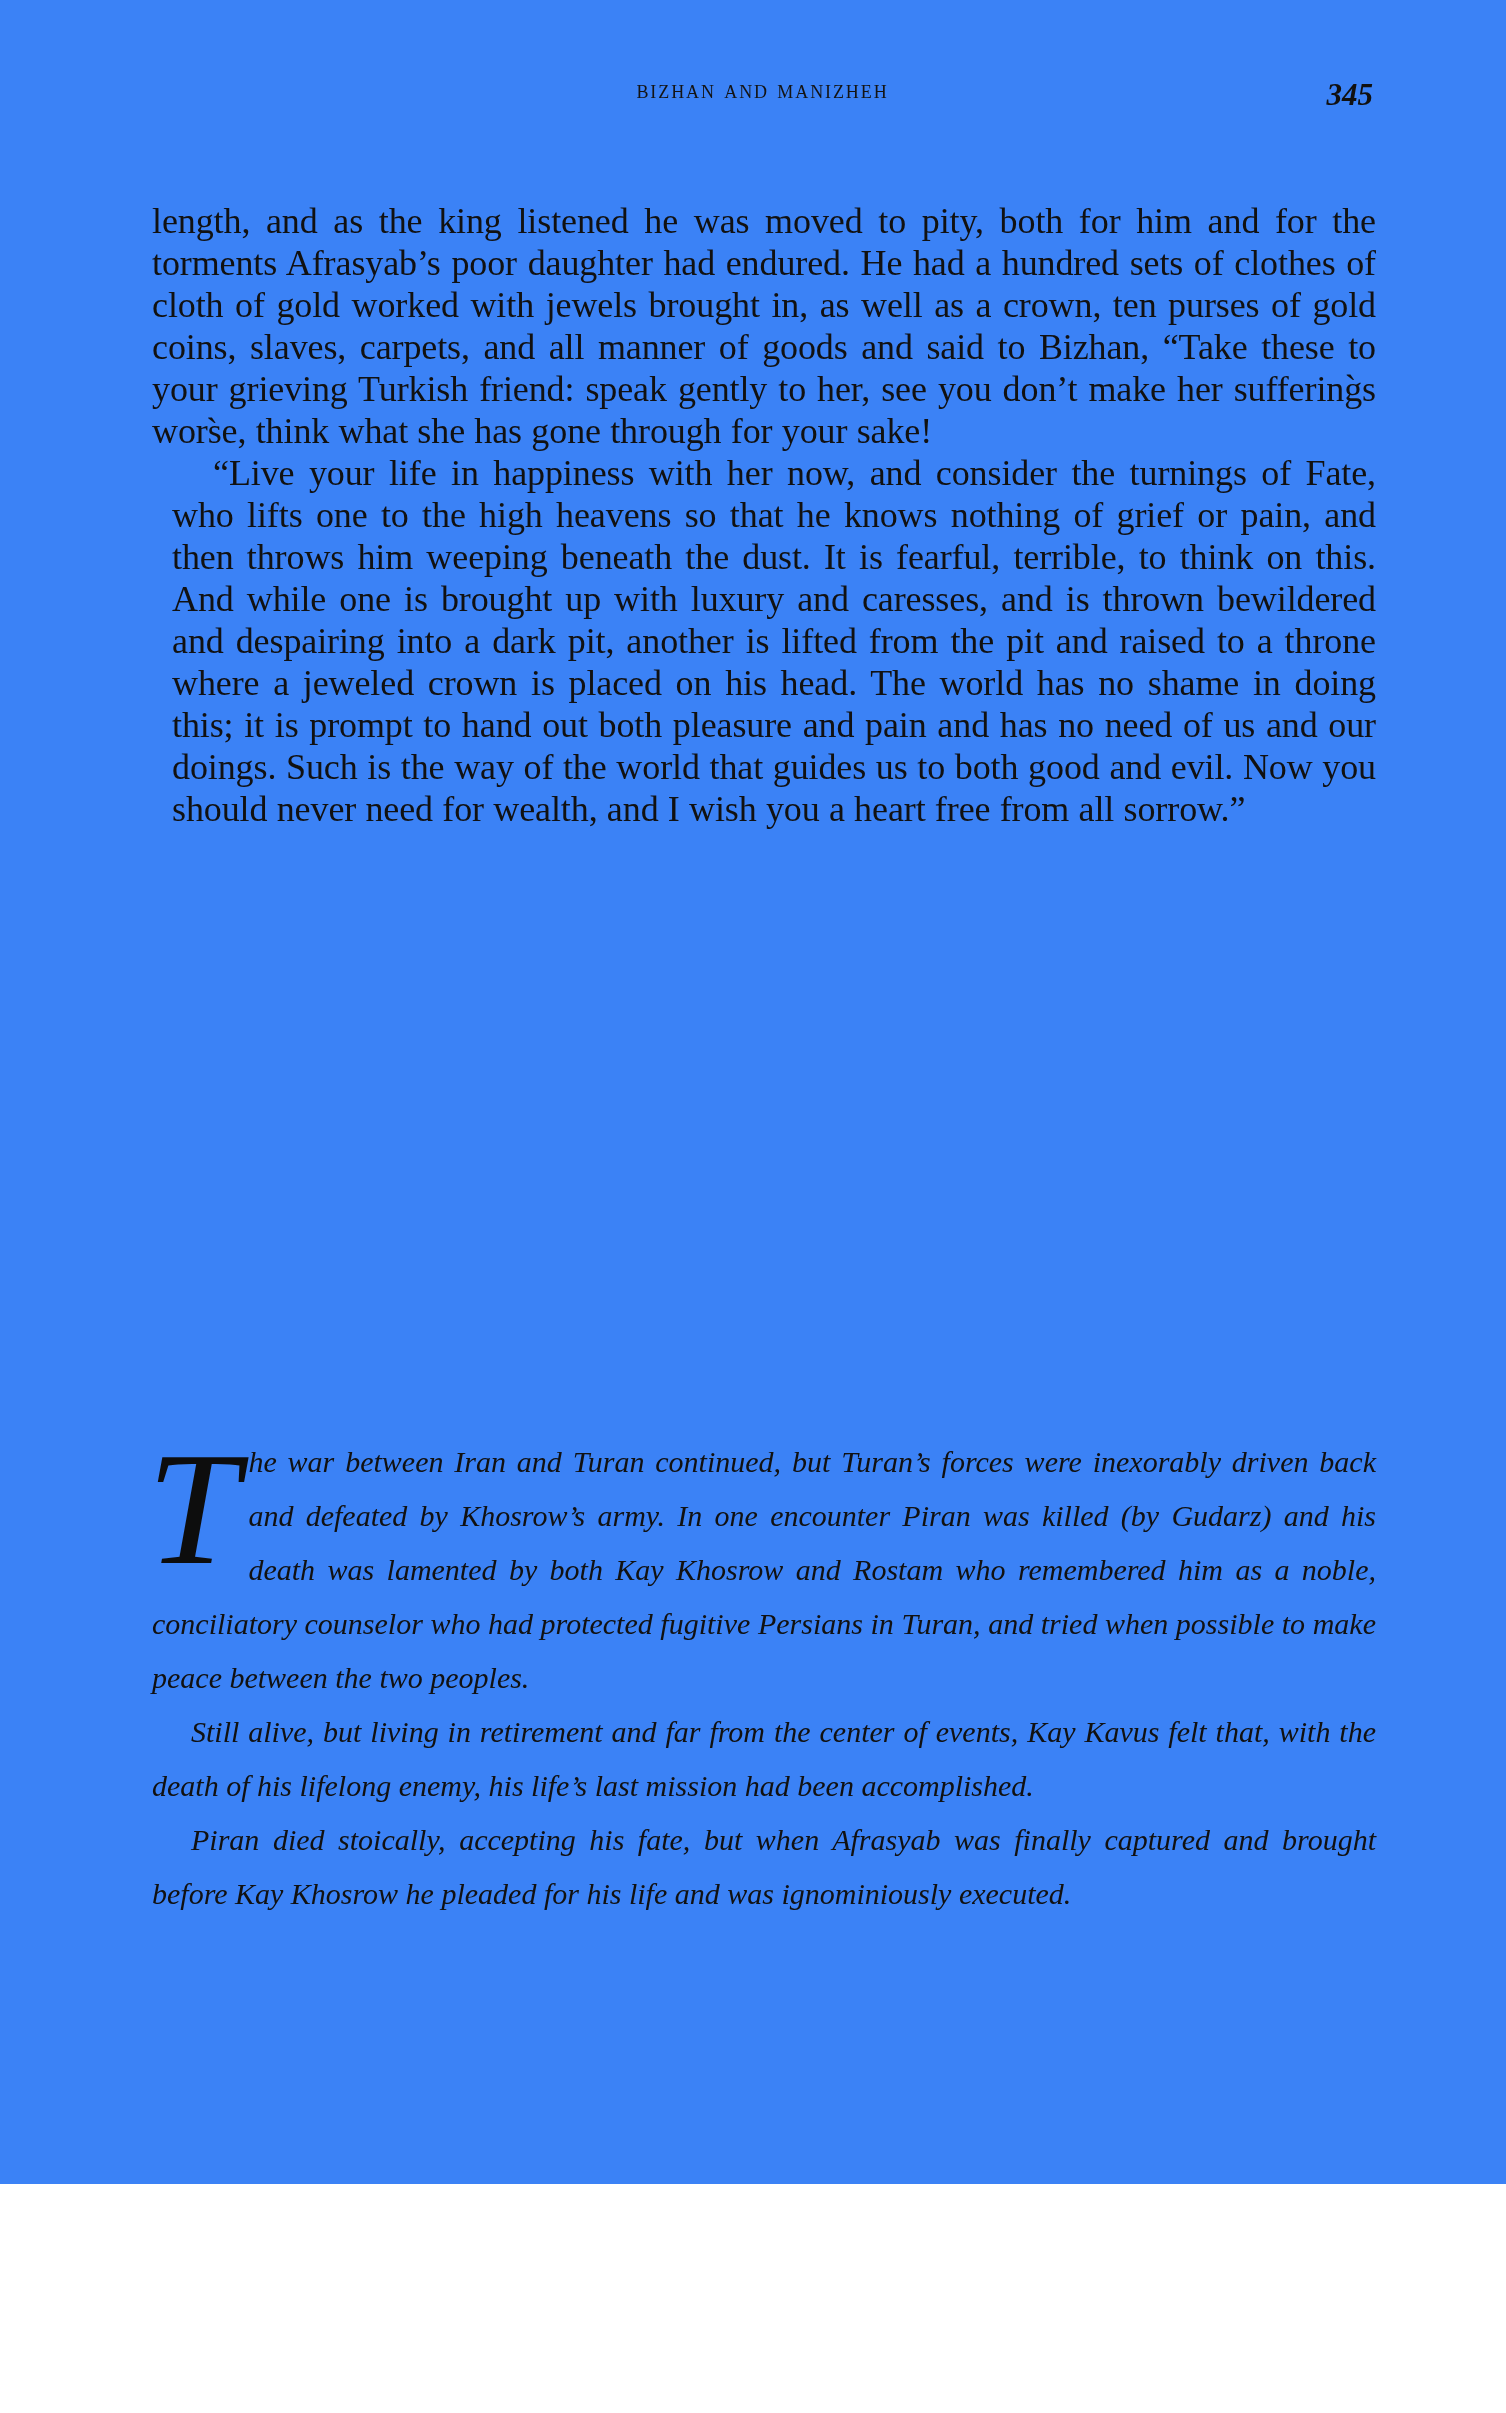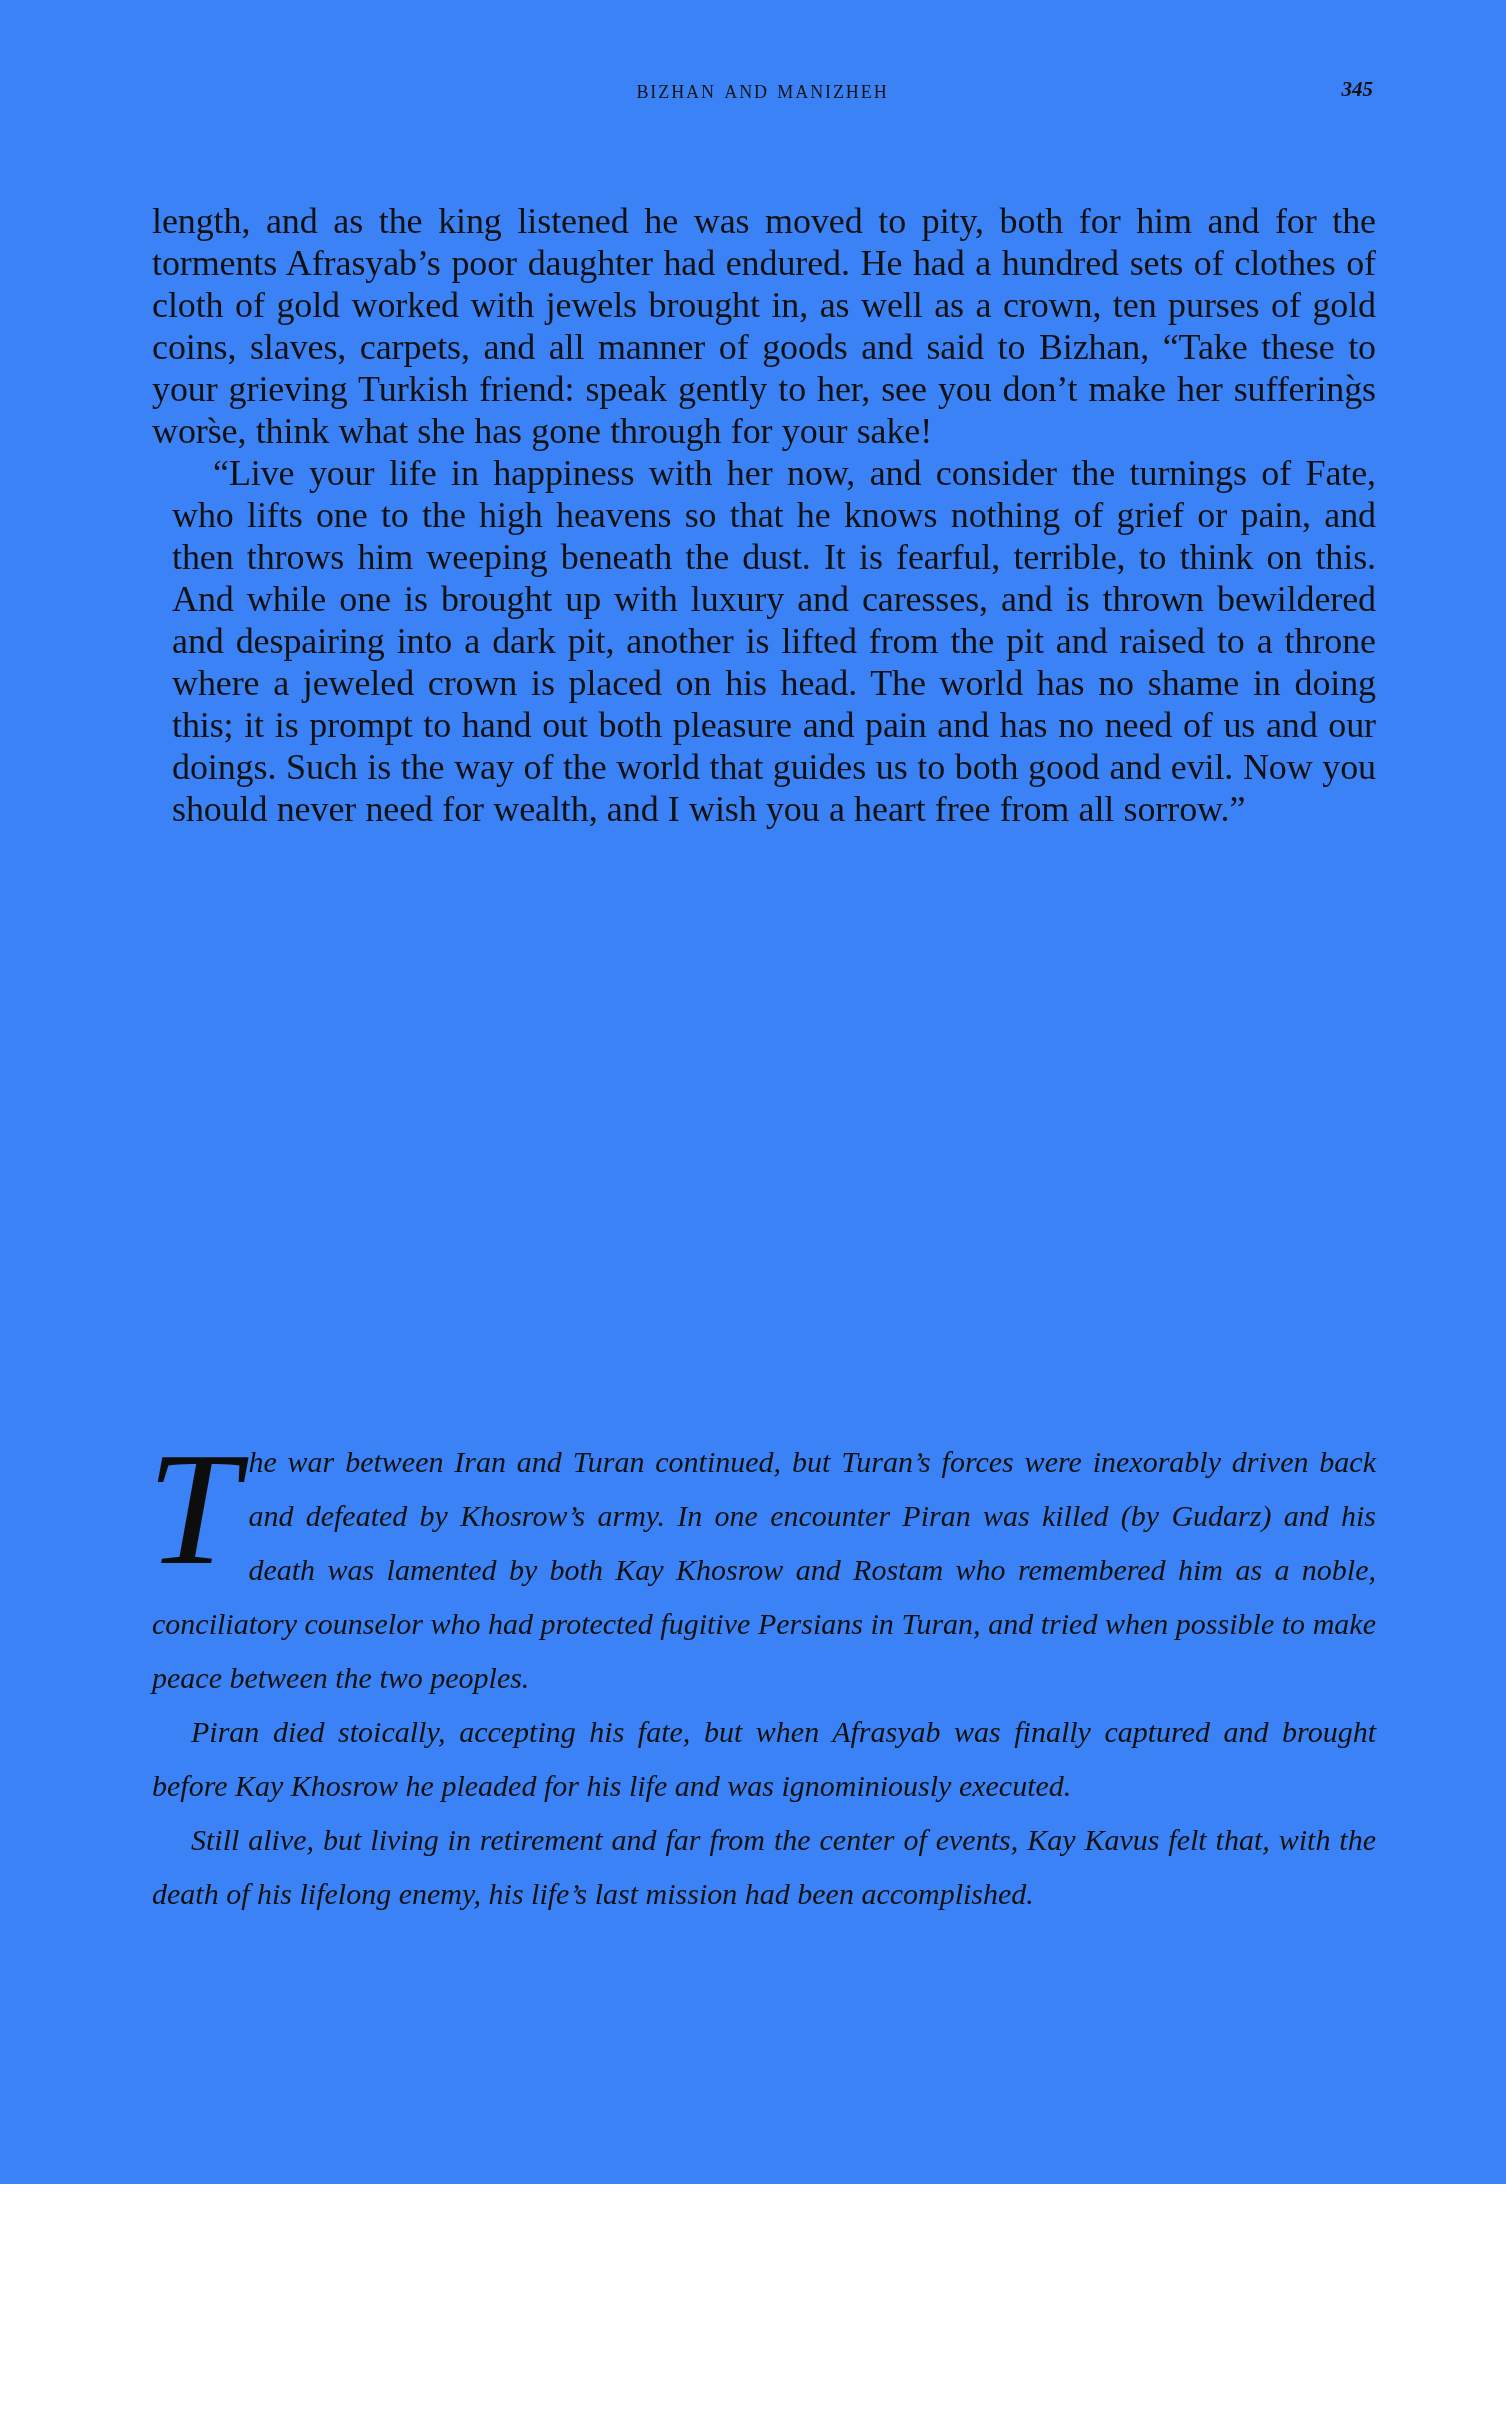--- a/index.html
+++ b/index.html
@@ -37,21 +37,21 @@
     text-transform: lowercase;
     white-space: nowrap;
     color: #141414;
   }
   .rh-title::first-letter { font-size: 26px; }
   .folio {
     position: absolute;
     right: 0;
     top: 1.6px;
     font-style: italic;
-    font-size: 21px;
+    font-size: 31px;
     font-weight: 600;
     color: #111111;
   }
 
   
   .textblock {
     position: absolute;
     left: 152px;
     top: 200px;
     width: 1224px;
@@ -115,18 +115,18 @@
   <div class="textblock">
     <p class="body">length, and as the king listened he was moved to pity, both for him and for the torments Afrasyab’s poor daughter had endured. He had a hundred sets of clothes of cloth of gold worked with jewels brought in, as well as a crown, ten purses of gold coins, slaves, carpets, and all manner of goods and said to Bizhan, “Take these to your grieving Turkish friend: speak gently to her, see you don’t make her suffering̀s wors̀e, think what she has gone through for your sake!</p>
     <p class="body indent">“Live your life in happiness with her now, and consider the turnings of Fate, who lifts one to the high heavens so that he knows nothing of grief or pain, and then throws him weeping beneath the dust. It is fearful, terrible, to think on this. And while one is brought up with luxury and caresses, and is thrown bewildered and despairing into a dark pit, another is lifted from the pit and raised to a throne where a jeweled crown is placed on his head. The world has no shame in doing this; it is prompt to hand out both pleasure and pain and has no need of us and our doings. Such is the way of the world that guides us to both good and evil. Now you should never need for wealth, and I wish you a heart free from all sorrow.”</p>
   </div>
 
   <div class="section-two">
     <p class="ital">
       <span class="dropcap">T</span><span>he war between Iran and Turan continued, but Turan’s forces were inexorably driven back and defeated by Khosrow’s army. In one encounter Piran was killed (by Gudarz) and his death was lamented by both Kay Khosrow and Rostam who remembered him as a noble, conciliatory counselor who had protected fugitive Persians in Turan, and tried when possible to make peace between the two peoples.</span>
     </p>
     <div class="clearer"></div>
+    <p class="ital indent">Still alive, but living in retirement and far from the center of events, Kay Kavus felt that, with the death of his lifelong enemy, his life’s last mission had been accomplished.</p>
     <p class="ital indent">Piran died stoically, accepting his fate, but when Afrasyab was finally captured and brought before Kay Khosrow he pleaded for his life and was ignominiously executed.</p>
-    <p class="ital indent">Still alive, but living in retirement and far from the center of events, Kay Kavus felt that, with the death of his lifelong enemy, his life’s last mission had been accomplished.</p>
   </div>
 
 </div>
 
 
 </body></html>

